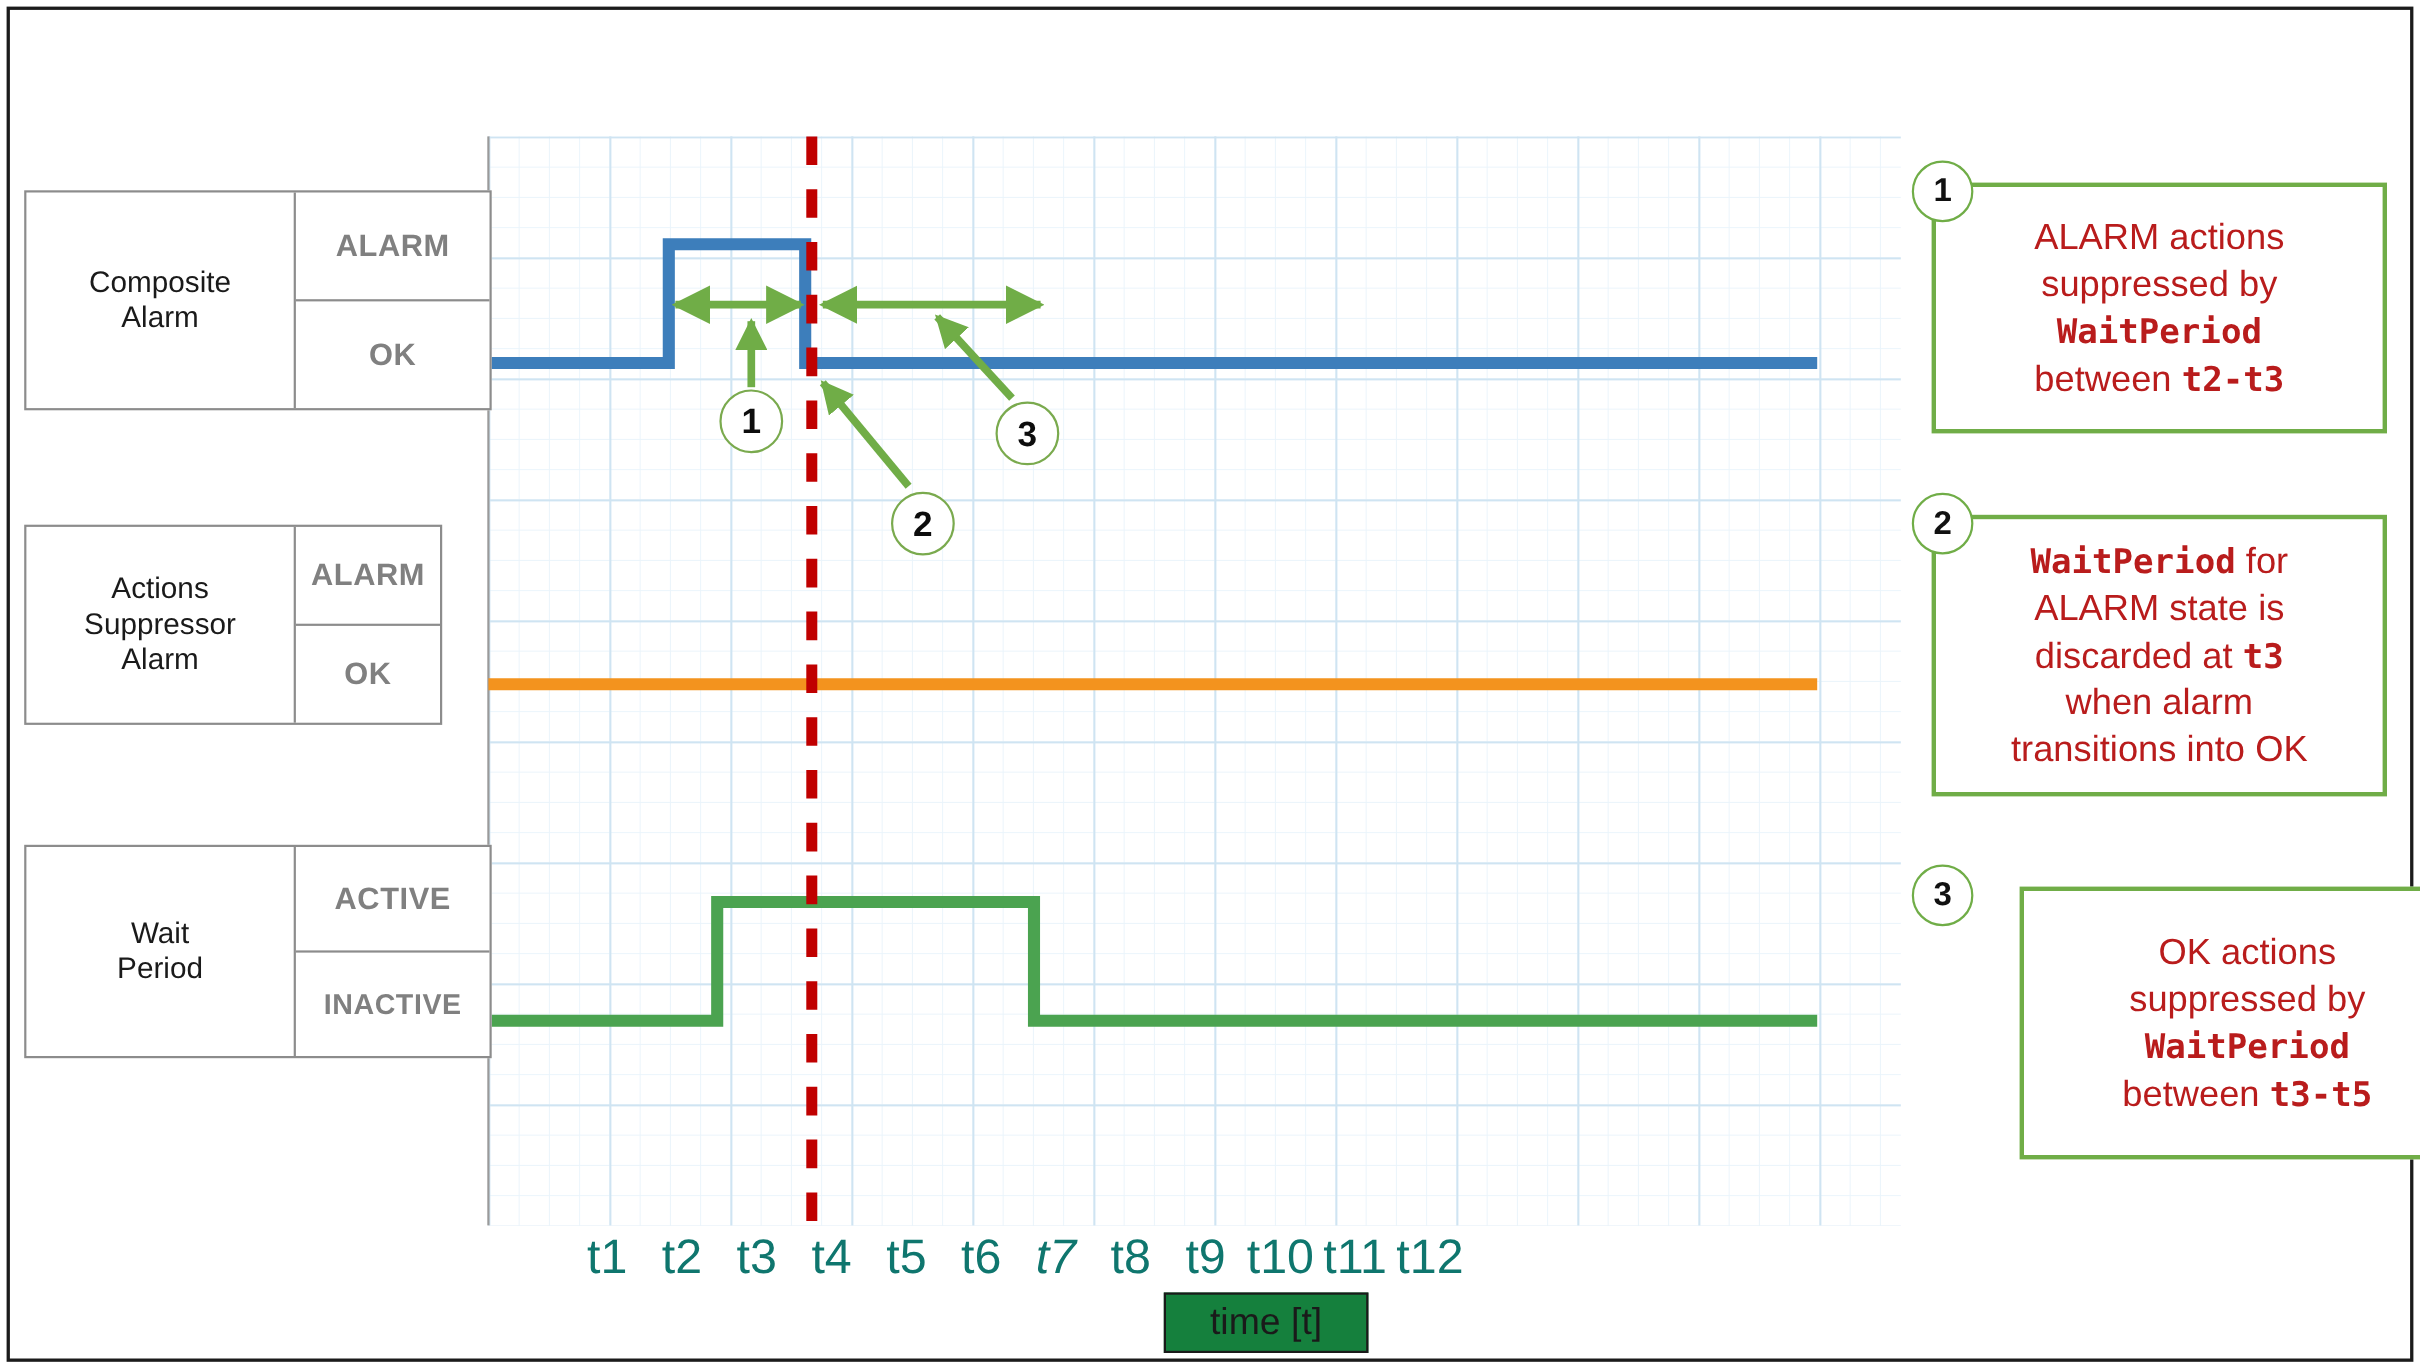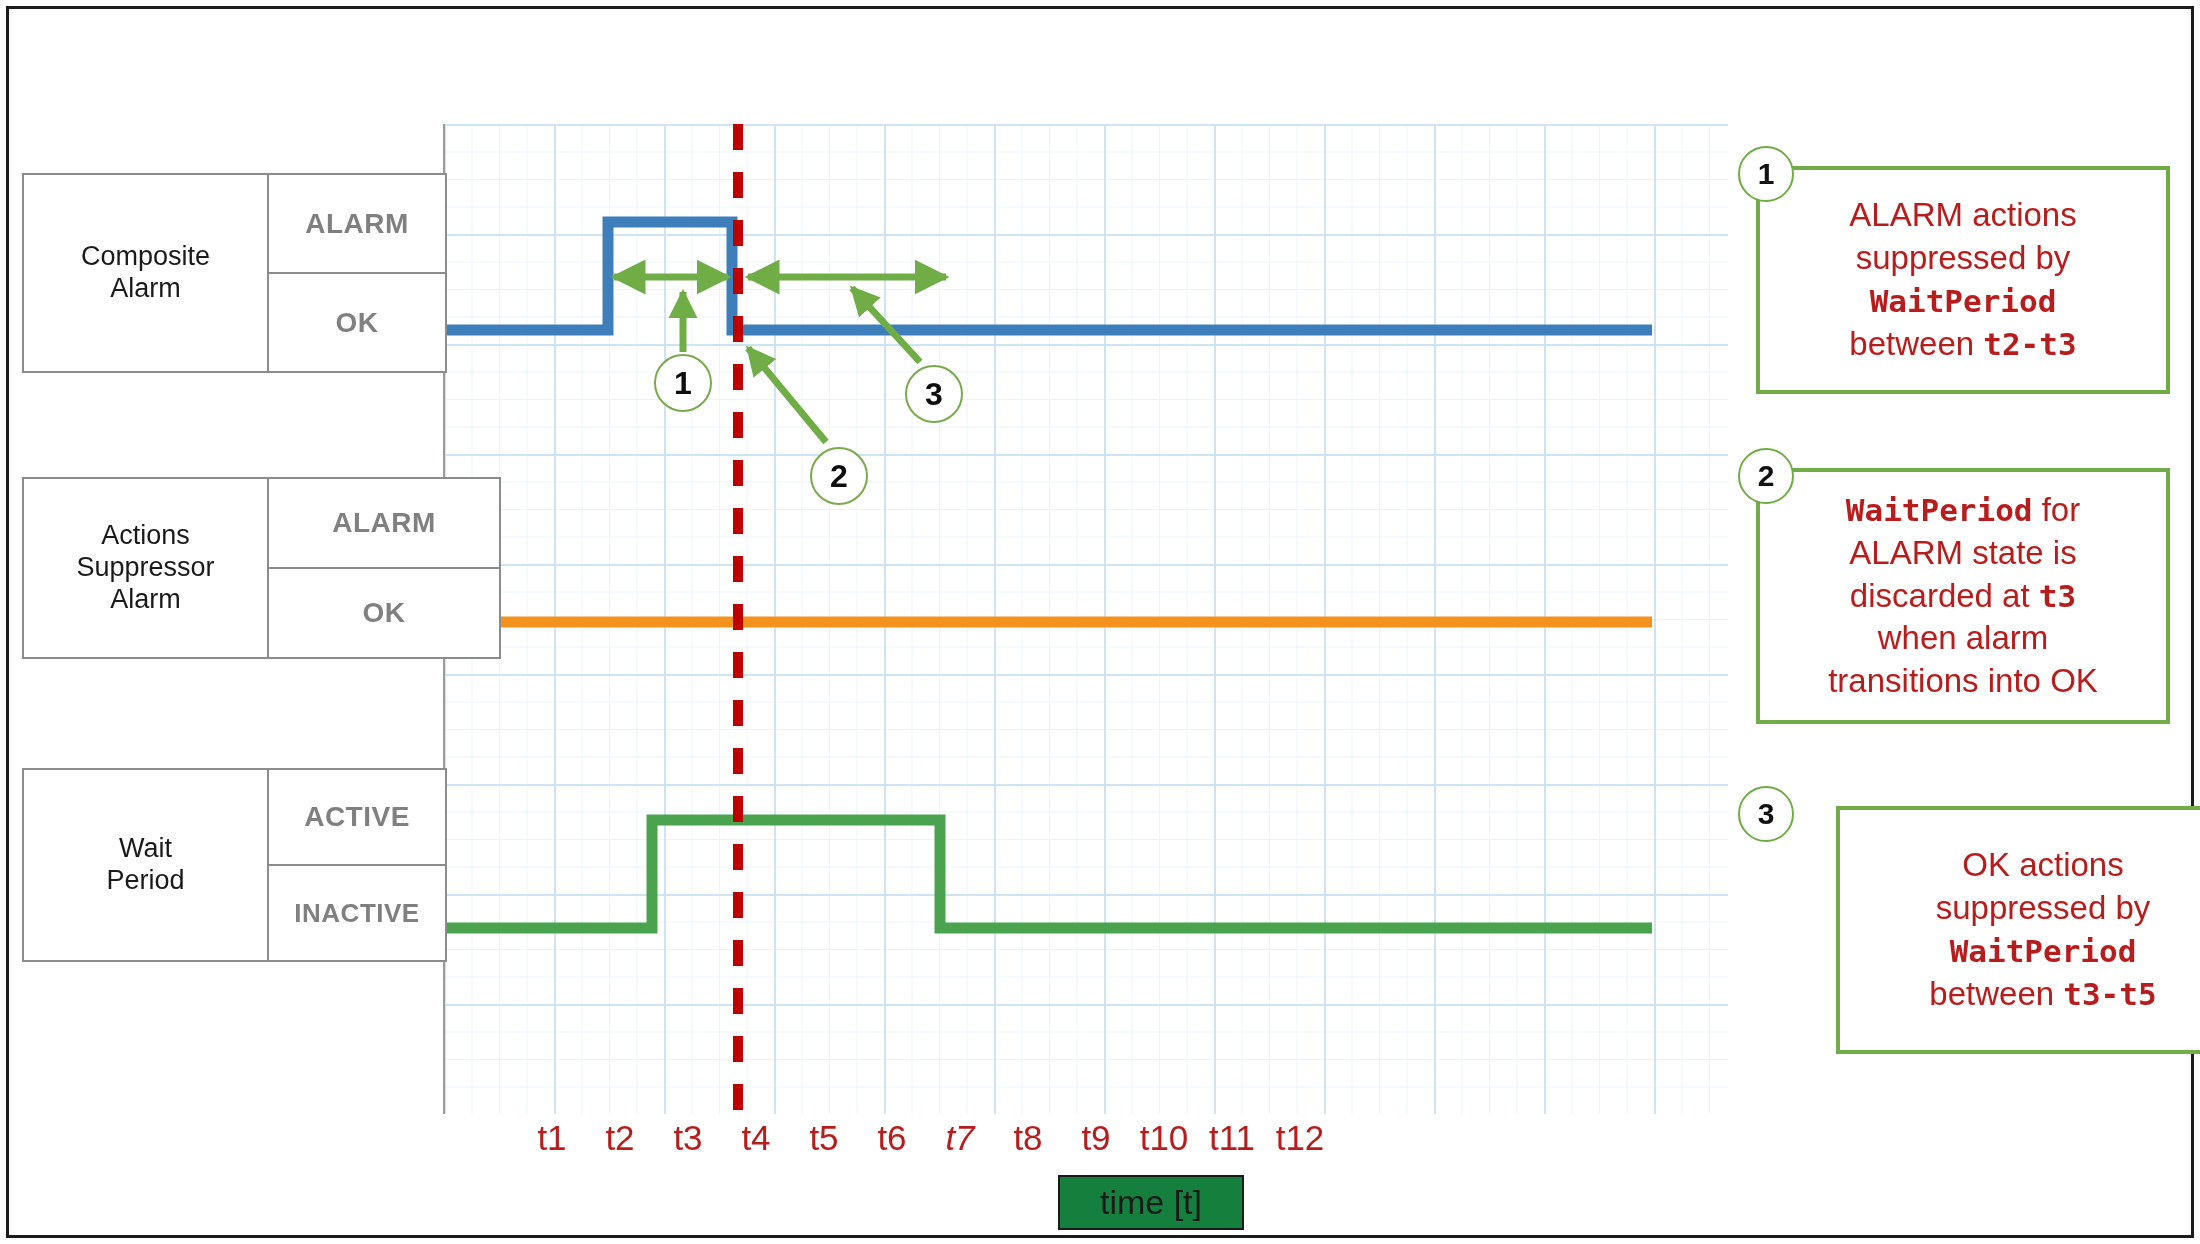--- a/index.html
+++ b/index.html
@@ -88,35 +88,35 @@
     display: flex; align-items: center; justify-content: center;
     font-size: 28px;
     font-weight: bold;
     color: #808080;
     letter-spacing: .5px;
   }
   .lbl-state.top { border-bottom: 2.5px solid #8c8c8c; }
   .lbl-state.small { font-size: 26px; }
 
   #box-composite { left: 22px;  top: 173px;  width: 425px; height: 200px; }
-  #box-suppressor{ left: 22px;  top: 477px;  width: 479px; height: 182px; }
+  #box-suppressor{ left: 22px;  top: 477px;  width: 380px; height: 182px; }
   #box-wait      { left: 22px;  top: 768px;  width: 425px; height: 194px; }
 
   
   .xticks {
     position: absolute;
     left: 444px; top: 1118px;
     width: 1284px; height: 50px;
   }
   .xtick {
     position: absolute;
     top: 0;
     transform: translateX(-50%);
-    font-size: 35px;
-    color: #b91c1c;
+    font-size: 44px;
+    color: #0f766e;
     white-space: nowrap;
   }
 
   
   .time-caption {
     position: absolute;
     left: 1058px; top: 1175px;
     width: 186px; height: 55px;
     border: 2.5px solid #1a1a1a;
     background: #15803d;

